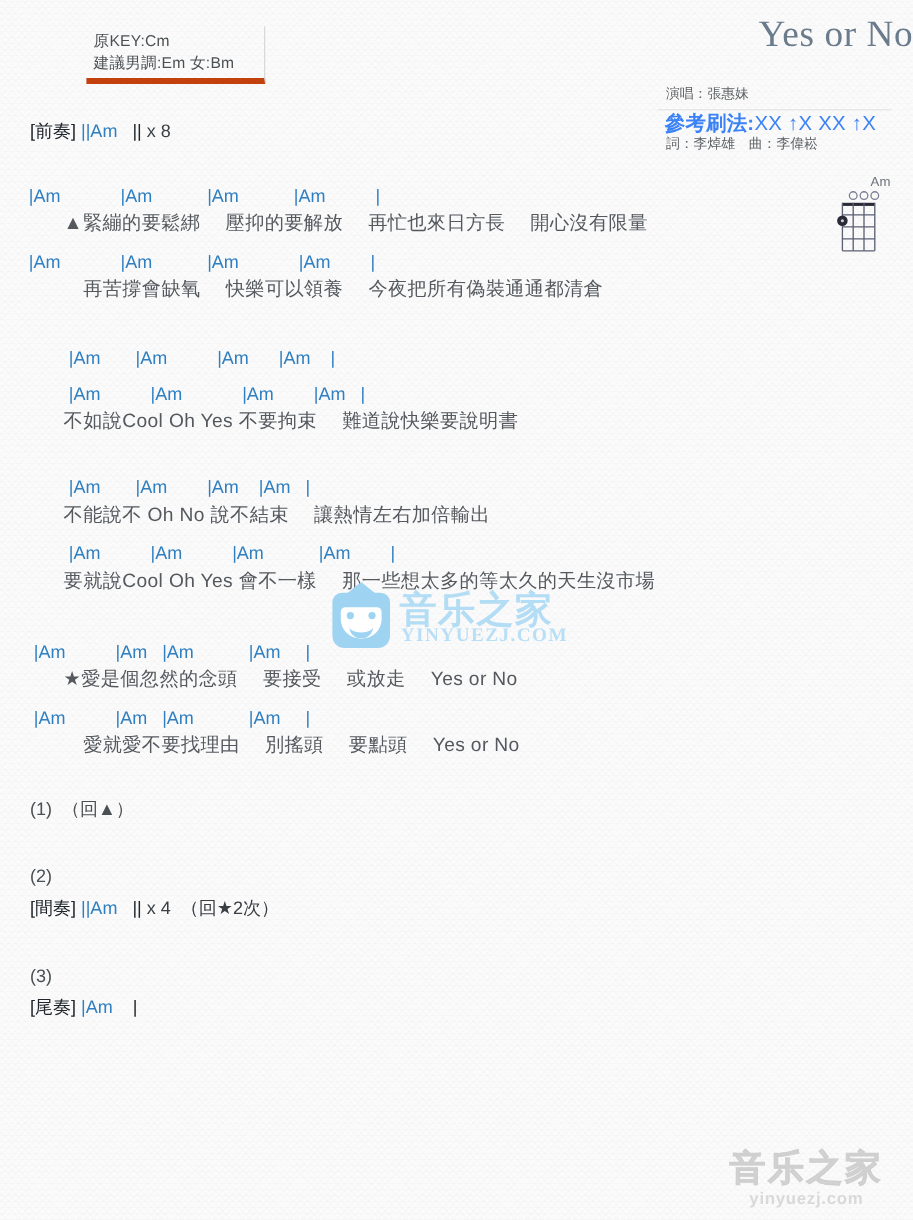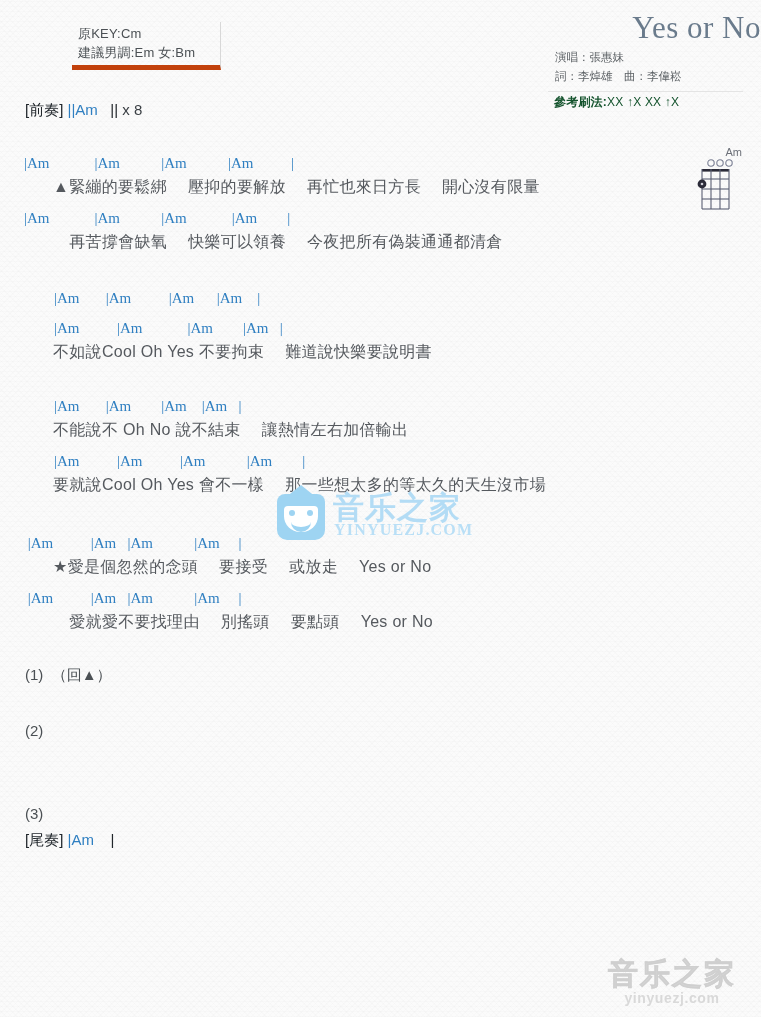--- a/index.html
+++ b/index.html
@@ -57,31 +57,32 @@
     right: 18px;
     top: 48px;
     text-align: left;
     width: 220px;
     font-size: 11.5px;
     line-height: 19px;
     color: #5c6165;
   }
   .credits .line {
     padding-left: 32px;
+    margin-top: 22px;
   }
   .strum-box {
     position: absolute;
     right: 18px;
     top: 91px;
     width: 187px;
     padding: 2px 2px 2px 6px;
     border-top: 1px solid #e4e4e4;
-    font-size: 12px;
+    font-size: 17px;
     line-height: 17px;
-    color: #14532d;
+    color: #3b82f6;
     font-weight: 600;
     letter-spacing: .2px;
   }
   .strum-box .pat { font-weight: 400; }
 
   
   .chord-diagram {
     position: absolute;
     left: 694px;
     top: 146px;
@@ -107,21 +108,21 @@
   .plainline .ch { color: #2f7fc1; }
   .plainline .brk { color: #20262b; }
 
   
   .block { position: absolute; left: 0; width: 761px; }
   .chordrow {
     font-size: 15px;
     line-height: 21px;
     white-space: pre;
     color: #2f7fc1;
-    font-family: Liberation Serif, serif;
+    font-family: Liberation Sans, sans-serif;
   }
   .lyricrow {
     font-size: 16px;
     line-height: 25px;
     white-space: pre;
     color: #55595e;
     letter-spacing: .3px;
     margin-left: 29px;
   }
 
@@ -312,20 +313,21 @@
       <div class="chordrow"> |Am          |Am   |Am           |Am     |</div>
       <div class="lyricrow">★愛是個忽然的念頭　 要接受　 或放走　 Yes or No</div>
       <div class="chordrow" style="margin-top:9px;"> |Am          |Am   |Am           |Am     |</div>
       <div class="lyricrow">　愛就愛不要找理由　 別搖頭　 要點頭　 Yes or No</div>
     </div>
   </div>
 
   <div class="section-label" style="left:25px; top:664px;"><span>(1)</span><span>  </span><span>（回▲）</span></div>
 
   <div class="section-label" style="left:25px; top:720px;"><span>(2)</span></div>
+  <div class="plainline" style="left:25px; top:748px;"><span class="brk">[間奏]</span><span> </span><span class="ch">||Am</span><span>   </span><span class="brk">||</span><span> </span><span>x 4</span><span>  </span><span>（回★2次）</span></div>
 
   <div class="section-label" style="left:25px; top:803px;"><span>(3)</span></div>
   <div class="plainline" style="left:25px; top:830px;"><span class="brk">[尾奏]</span><span> </span><span class="ch">|Am</span><span>    </span><span class="brk">|</span></div>
 
   <div class="wm-center">
     <div class="wm-logo">
       <div class="wm-face">
         <div class="wm-eye l"></div>
         <div class="wm-eye r"></div>
         <div class="wm-smile"></div>

